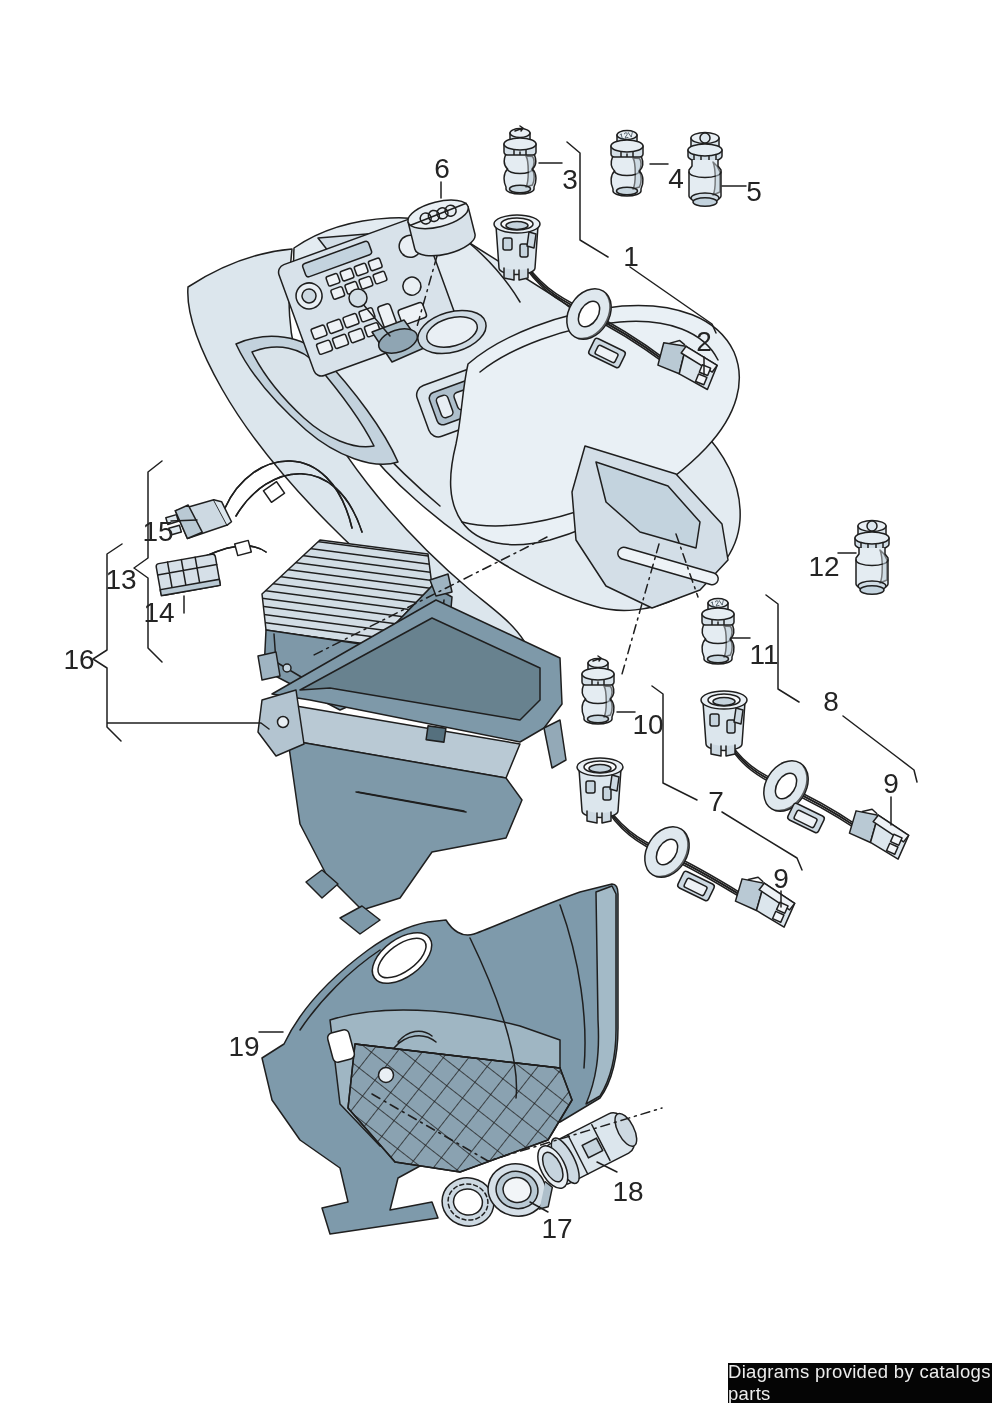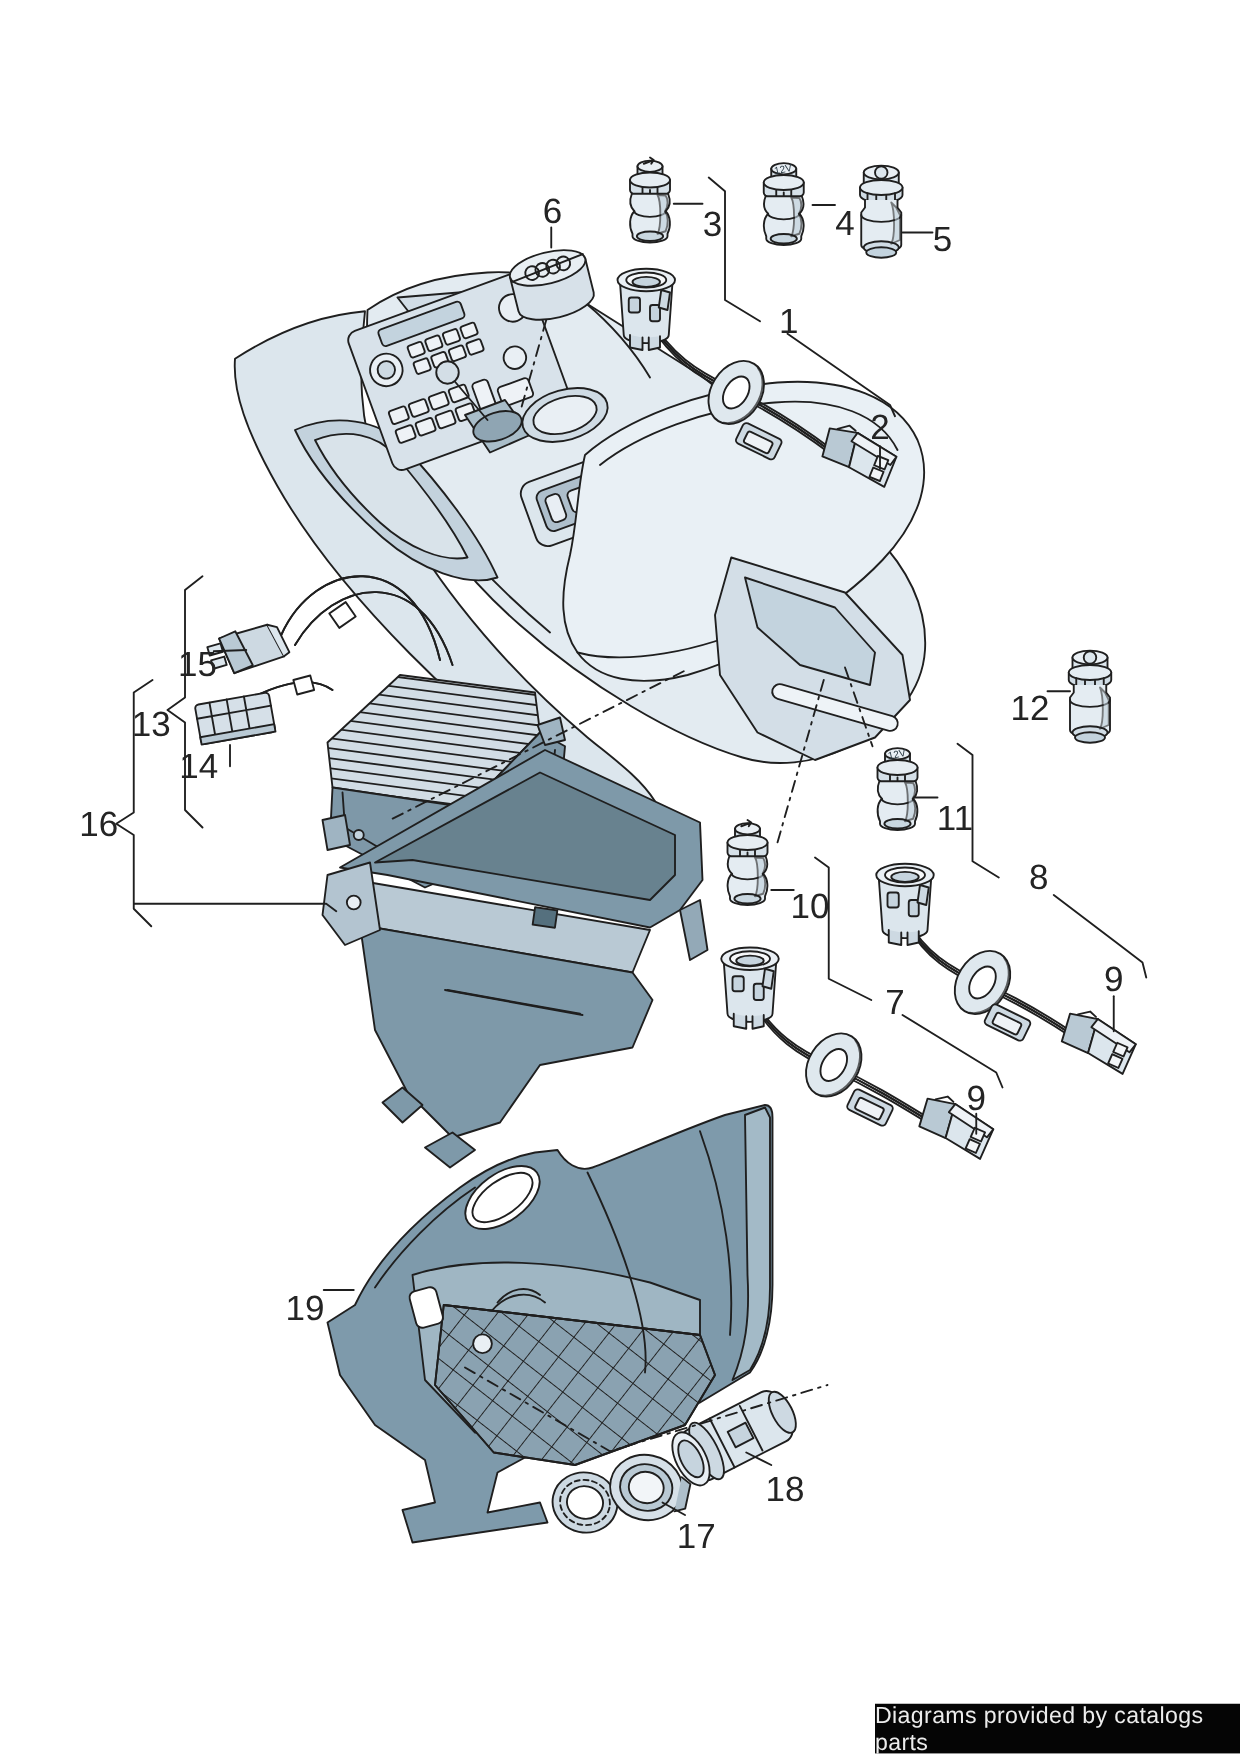--- a/index.html
+++ b/index.html
@@ -5,21 +5,21 @@
   html,body{margin:0;padding:0;background:#ffffff;}
   .stage{position:relative;width:992px;height:1403px;background:#fff;overflow:hidden;}
   svg{position:absolute;left:0;top:0;}
   #fig path,#fig rect,#fig ellipse,#fig circle{stroke:#1f1f1f;stroke-width:1.5;stroke-linejoin:round;stroke-linecap:round;}
   .callout{font:28px "Liberation Sans",sans-serif;fill:#242424;stroke:none;}
   .tiny{font:8px "Liberation Sans",sans-serif;fill:#2a3a44;stroke:none;}
   .lead{fill:none;stroke:#1f1f1f;stroke-width:1.6;}
   .lead-blue{fill:none;stroke:#9db9cc;stroke-width:1.7;stroke-dasharray:9 5 2 5;}
   .thin{fill:none;stroke:#1f1f1f;stroke-width:1.1;}
   .nostroke{stroke:none;}
-  .footer-bar{position:absolute;right:0;bottom:0;width:292px;height:40px;background:#050505;
+  .footer-bar{position:absolute;right:0;bottom:0;width:264px;height:40px;background:#050505;
     display:flex;align-items:center;justify-content:center;}
   .footer-bar span{color:#ececec;font:18.5px "Liberation Sans",sans-serif;letter-spacing:.3px;}
 </style>
 </head>
 <body>
 
 <div class="stage">
 <svg id="fig" width="992" height="1403" viewBox="0 0 992 1403">
   <defs>
     <g id="plug">

